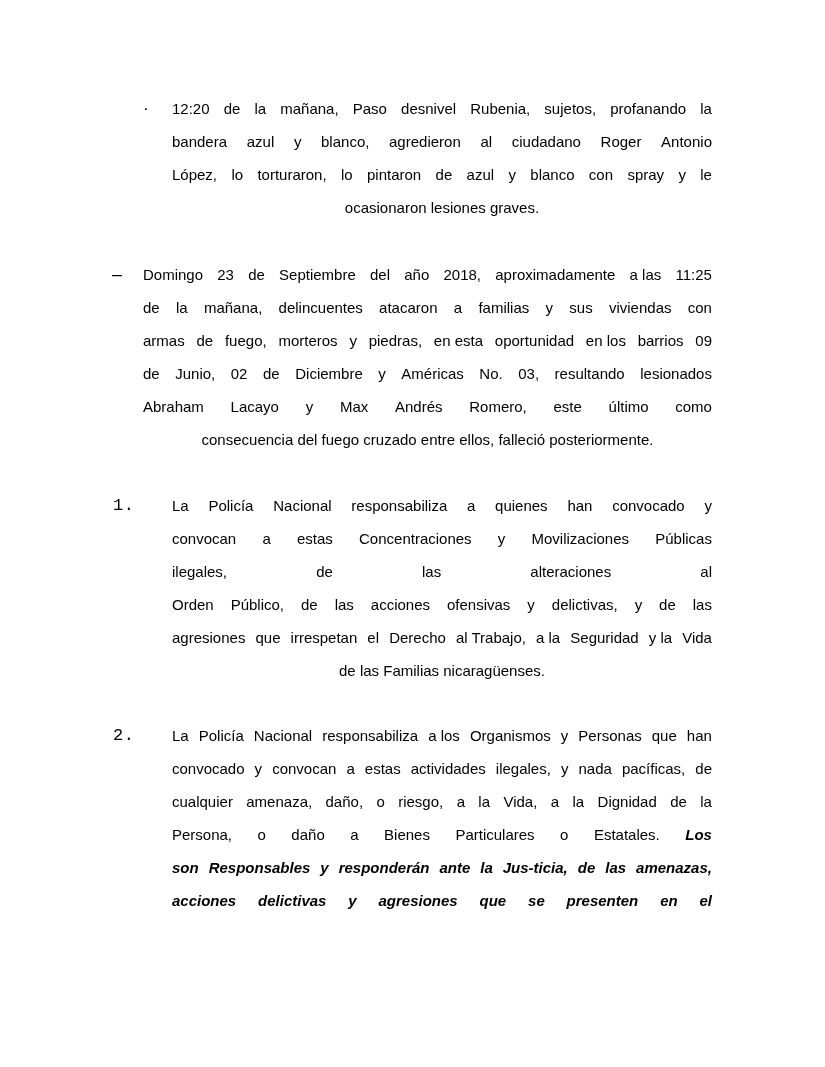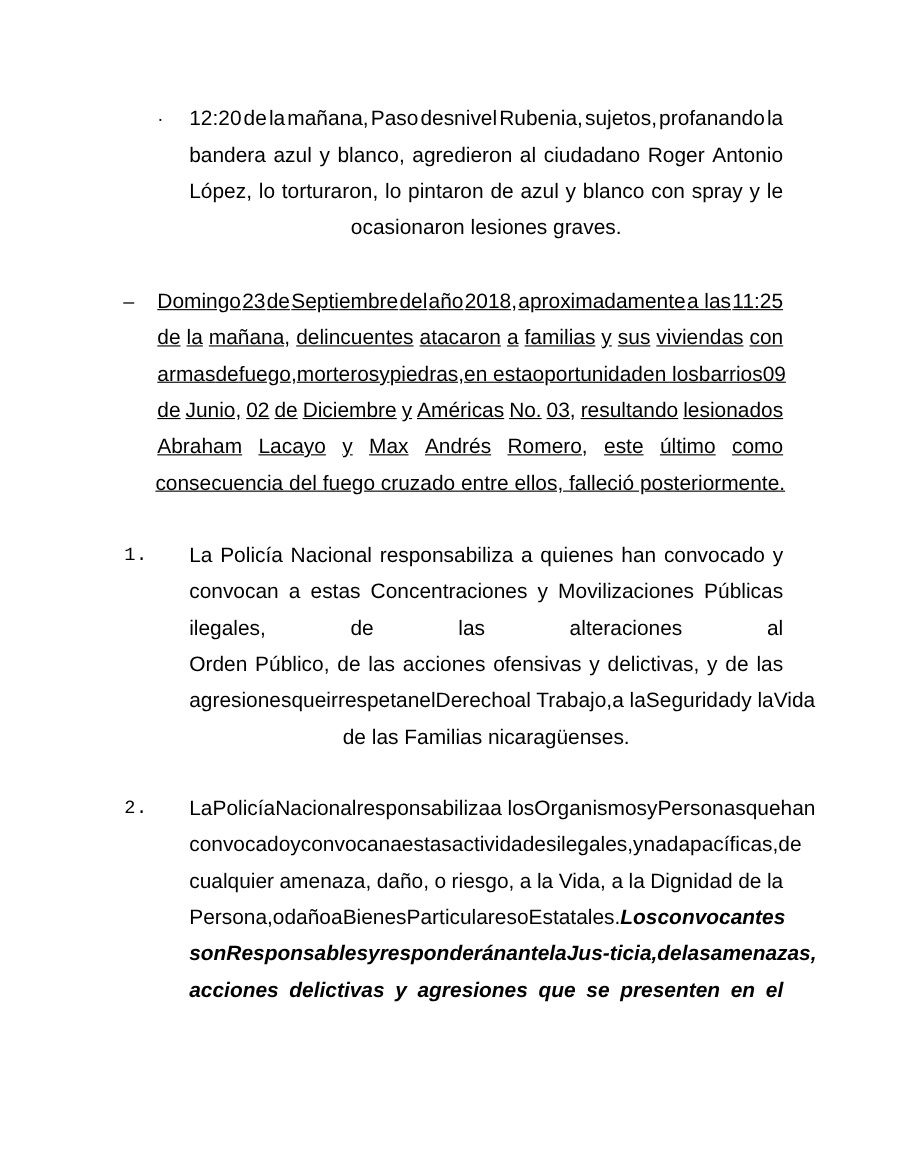--- a/index.html
+++ b/index.html
@@ -55,21 +55,21 @@
   .body {
     position: absolute;
     top: 0;
   }
 
   
   .ln {
     display: flex;
     height: 33px;
     line-height: 33px;
-    font-size: 19px;
+    font-size: 15px;
     white-space: pre;
     overflow: visible;
   }
   
   .ln.j {
     justify-content: space-between;
   }
   
   .ln.l {
     justify-content: center;
@@ -93,21 +93,21 @@
         <div class="marker dot">·</div>
         <div class="body" style="left: 29px; width: 540px;">
           <div class="ln j"><span>12:20</span><span>de</span><span>la</span><span>mañana,</span><span>Paso</span><span>desnivel</span><span>Rubenia,</span><span>sujetos,</span><span>profanando</span><span>la</span></div>
           <div class="ln j"><span>bandera</span><span>azul</span><span>y</span><span>blanco,</span><span>agredieron</span><span>al</span><span>ciudadano</span><span>Roger</span><span>Antonio</span></div>
           <div class="ln j"><span>López,</span><span>lo</span><span>torturaron,</span><span>lo</span><span>pintaron</span><span>de</span><span>azul</span><span>y</span><span>blanco</span><span>con</span><span>spray</span><span>y</span><span>le</span></div>
           <div class="ln l"><span>ocasionaron lesiones graves.</span></div>
         </div>
       </div>
       <div class="block" style="left: 112px; top: 258px; width: 600px;">
         <div class="marker dash">–</div>
-        <div class="body" style="left: 31px; width: 569px; text-decoration: underline;">
+        <div class="body" style="left: 31px; width: 569px;">
           <div class="ln j"><span>Domingo</span><span>23</span><span>de</span><span>Septiembre</span><span>del</span><span>año</span><span>2018,</span><span>aproximadamente</span><span>a las</span><span>11:25</span></div>
           <div class="ln j"><span>de</span><span>la</span><span>mañana,</span><span>delincuentes</span><span>atacaron</span><span>a</span><span>familias</span><span>y</span><span>sus</span><span>viviendas</span><span>con</span></div>
           <div class="ln j"><span>armas</span><span>de</span><span>fuego,</span><span>morteros</span><span>y</span><span>piedras,</span><span>en esta</span><span>oportunidad</span><span>en los</span><span>barrios</span><span>09</span></div>
           <div class="ln j"><span>de</span><span>Junio,</span><span>02</span><span>de</span><span>Diciembre</span><span>y</span><span>Américas</span><span>No.</span><span>03,</span><span>resultando</span><span>lesionados</span></div>
           <div class="ln j"><span>Abraham</span><span>Lacayo</span><span>y</span><span>Max</span><span>Andrés</span><span>Romero,</span><span>este</span><span>último</span><span>como</span></div>
           <div class="ln l"><span>consecuencia del fuego cruzado entre ellos, falleció posteriormente.</span></div>
         </div>
       </div>
       <div class="block" style="left: 113px; top: 489px; width: 599px;">
         <div class="marker num">1.</div>
@@ -119,19 +119,19 @@
           <div class="ln j"><span>agresiones</span><span>que</span><span>irrespetan</span><span>el</span><span>Derecho</span><span>al Trabajo,</span><span>a la</span><span>Seguridad</span><span>y la</span><span>Vida</span></div>
           <div class="ln l"><span>de las Familias nicaragüenses.</span></div>
         </div>
       </div>
       <div class="block" style="left: 113px; top: 719px; width: 599px;">
         <div class="marker num">2.</div>
         <div class="body" style="left: 59px; width: 540px;">
           <div class="ln j"><span>La</span><span>Policía</span><span>Nacional</span><span>responsabiliza</span><span>a los</span><span>Organismos</span><span>y</span><span>Personas</span><span>que</span><span>han</span></div>
           <div class="ln j"><span>convocado</span><span>y</span><span>convocan</span><span>a</span><span>estas</span><span>actividades</span><span>ilegales,</span><span>y</span><span>nada</span><span>pacíficas,</span><span>de</span></div>
           <div class="ln j"><span>cualquier</span><span>amenaza,</span><span>daño,</span><span>o</span><span>riesgo,</span><span>a</span><span>la</span><span>Vida,</span><span>a</span><span>la</span><span>Dignidad</span><span>de</span><span>la</span></div>
-          <div class="ln j"><span>Persona,</span><span>o</span><span>daño</span><span>a</span><span>Bienes</span><span>Particulares</span><span>o</span><span>Estatales.</span><span class="bold">Los</span><span class="bold">convocantes</span></div>
+          <div class="ln j"><span>Persona,</span><span>o</span><span>daño</span><span>a</span><span>Bienes</span><span>Particulares</span><span>o</span><span>Estatales.</span><span class="bold">Los</span></div>
           <div class="ln j"><span class="bold">son</span><span class="bold">Responsables</span><span class="bold">y</span><span class="bold">responderán</span><span class="bold">ante</span><span class="bold">la</span><span class="bold">Jus-ticia,</span><span class="bold">de</span><span class="bold">las</span><span class="bold">amenazas,</span></div>
           <div class="ln j"><span class="bold">acciones</span><span class="bold">delictivas</span><span class="bold">y</span><span class="bold">agresiones</span><span class="bold">que</span><span class="bold">se</span><span class="bold">presenten</span><span class="bold">en</span><span class="bold">el</span></div>
         </div>
       </div>
     </div>
 </div>
 
 </body></html>

